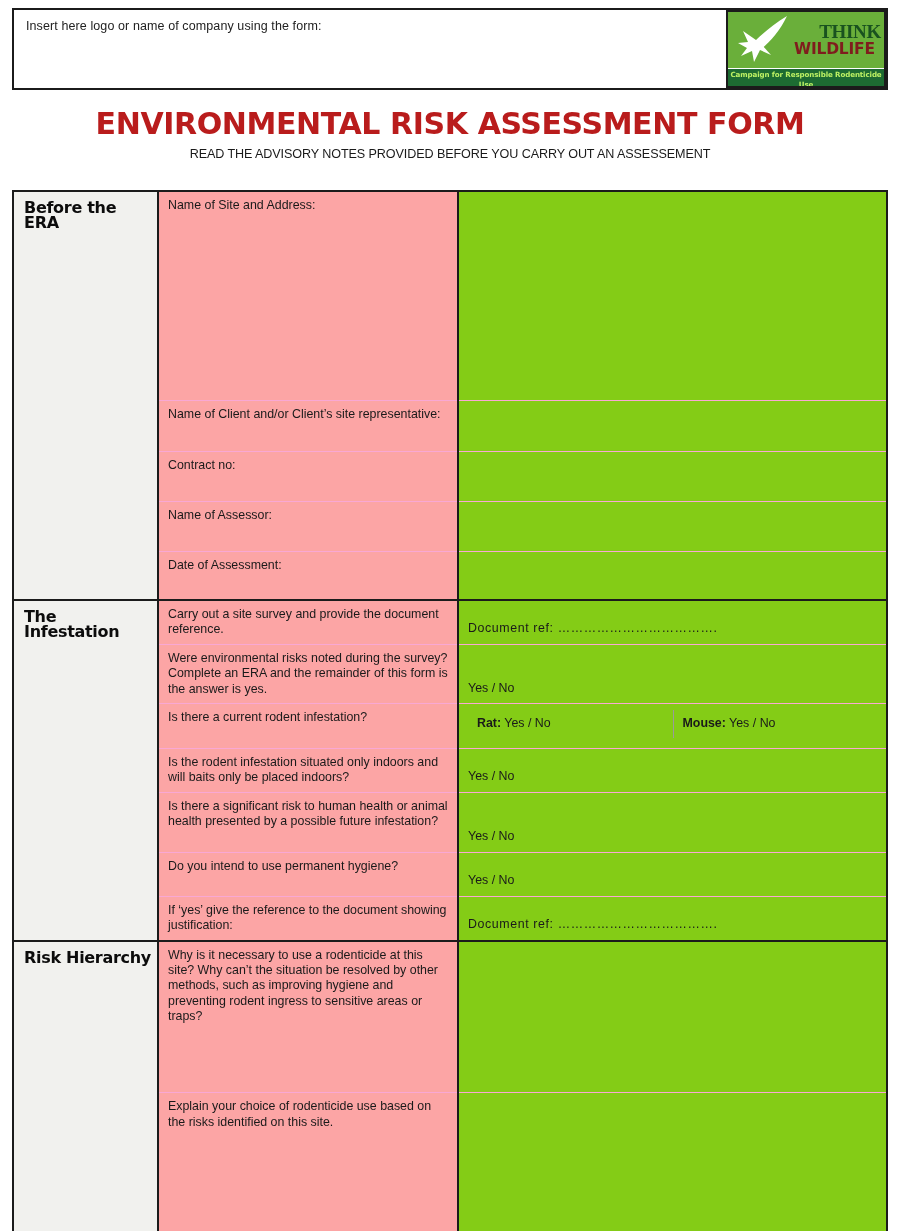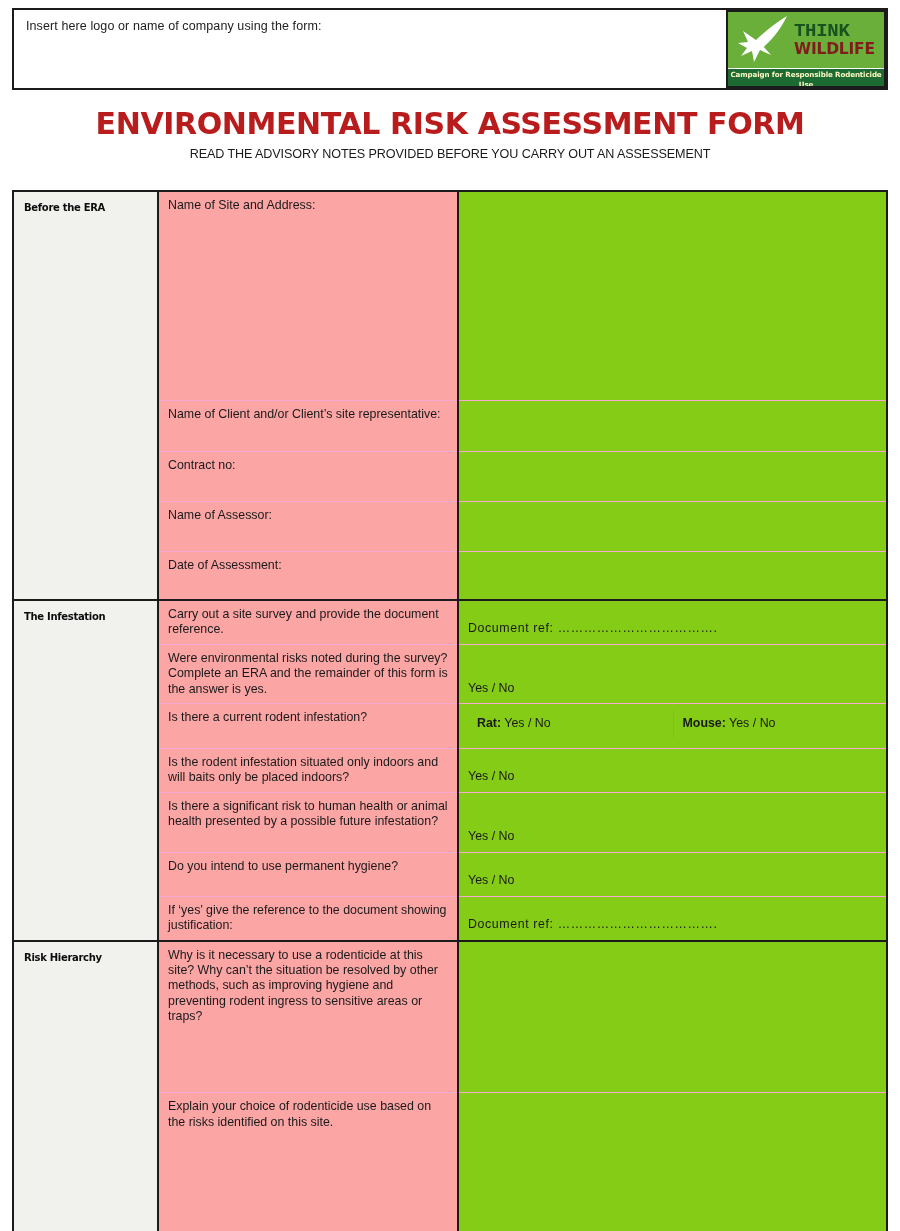--- a/index.html
+++ b/index.html
@@ -60,39 +60,40 @@
   }
   .logo-bird svg { position:absolute; left:2px; top:3px; }
   .logo-words {
     flex: 1;
     display: flex;
     flex-direction: column;
     justify-content: center;
     padding-right: 3px;
   }
   .logo-think {
-    font-family: Liberation Mono, monospace;
+    font-family: Liberation Serif, serif;
     font-weight: bold;
     font-size: 19px;
     line-height: 19px;
     color: #19521f;
     letter-spacing: -0.3px;
+    text-align: right;
   }
   .logo-wildlife {
     font-family: "DejaVu Sans", sans-serif;
     font-weight: bold;
     font-size: 15.5px;
     line-height: 17px;
     color: #7f1d1d;
     letter-spacing: -0.2px;
   }
   .logo-bottom {
     height: 22px;
     background: #1d6b32;
-    color: #fef9c3;
+    color: #bef264;
     text-align: center;
     border-top: 1px solid #ffffff;
   }
   .logo-tag1 {
     font-family: "DejaVu Sans", sans-serif;
     font-weight: bold;
     font-size: 7.1px;
     line-height: 10px;
     padding-top: 1px;
     letter-spacing: -0.1px;
@@ -143,21 +144,21 @@
   }
   col.c-cat { width: 145px; }
   col.c-q   { width: 300px; }
   col.c-a   { width: 429px; }
 
   td.cat {
     background: #f1f1ee;
     border-right: 2px solid #1b1b1b;
     font-family: "DejaVu Sans", sans-serif;
     font-weight: bold;
-    font-size: 10px;
+    font-size: 16px;
     letter-spacing: -0.3px;
     padding: 8px 6px 2px 10px;
     color: #0c0c0c;
   }
   td.q {
     border-right: 2px solid #1b1b1b;
     background: #fca5a5;
   }
   td.a {
     background: #84cc16;

